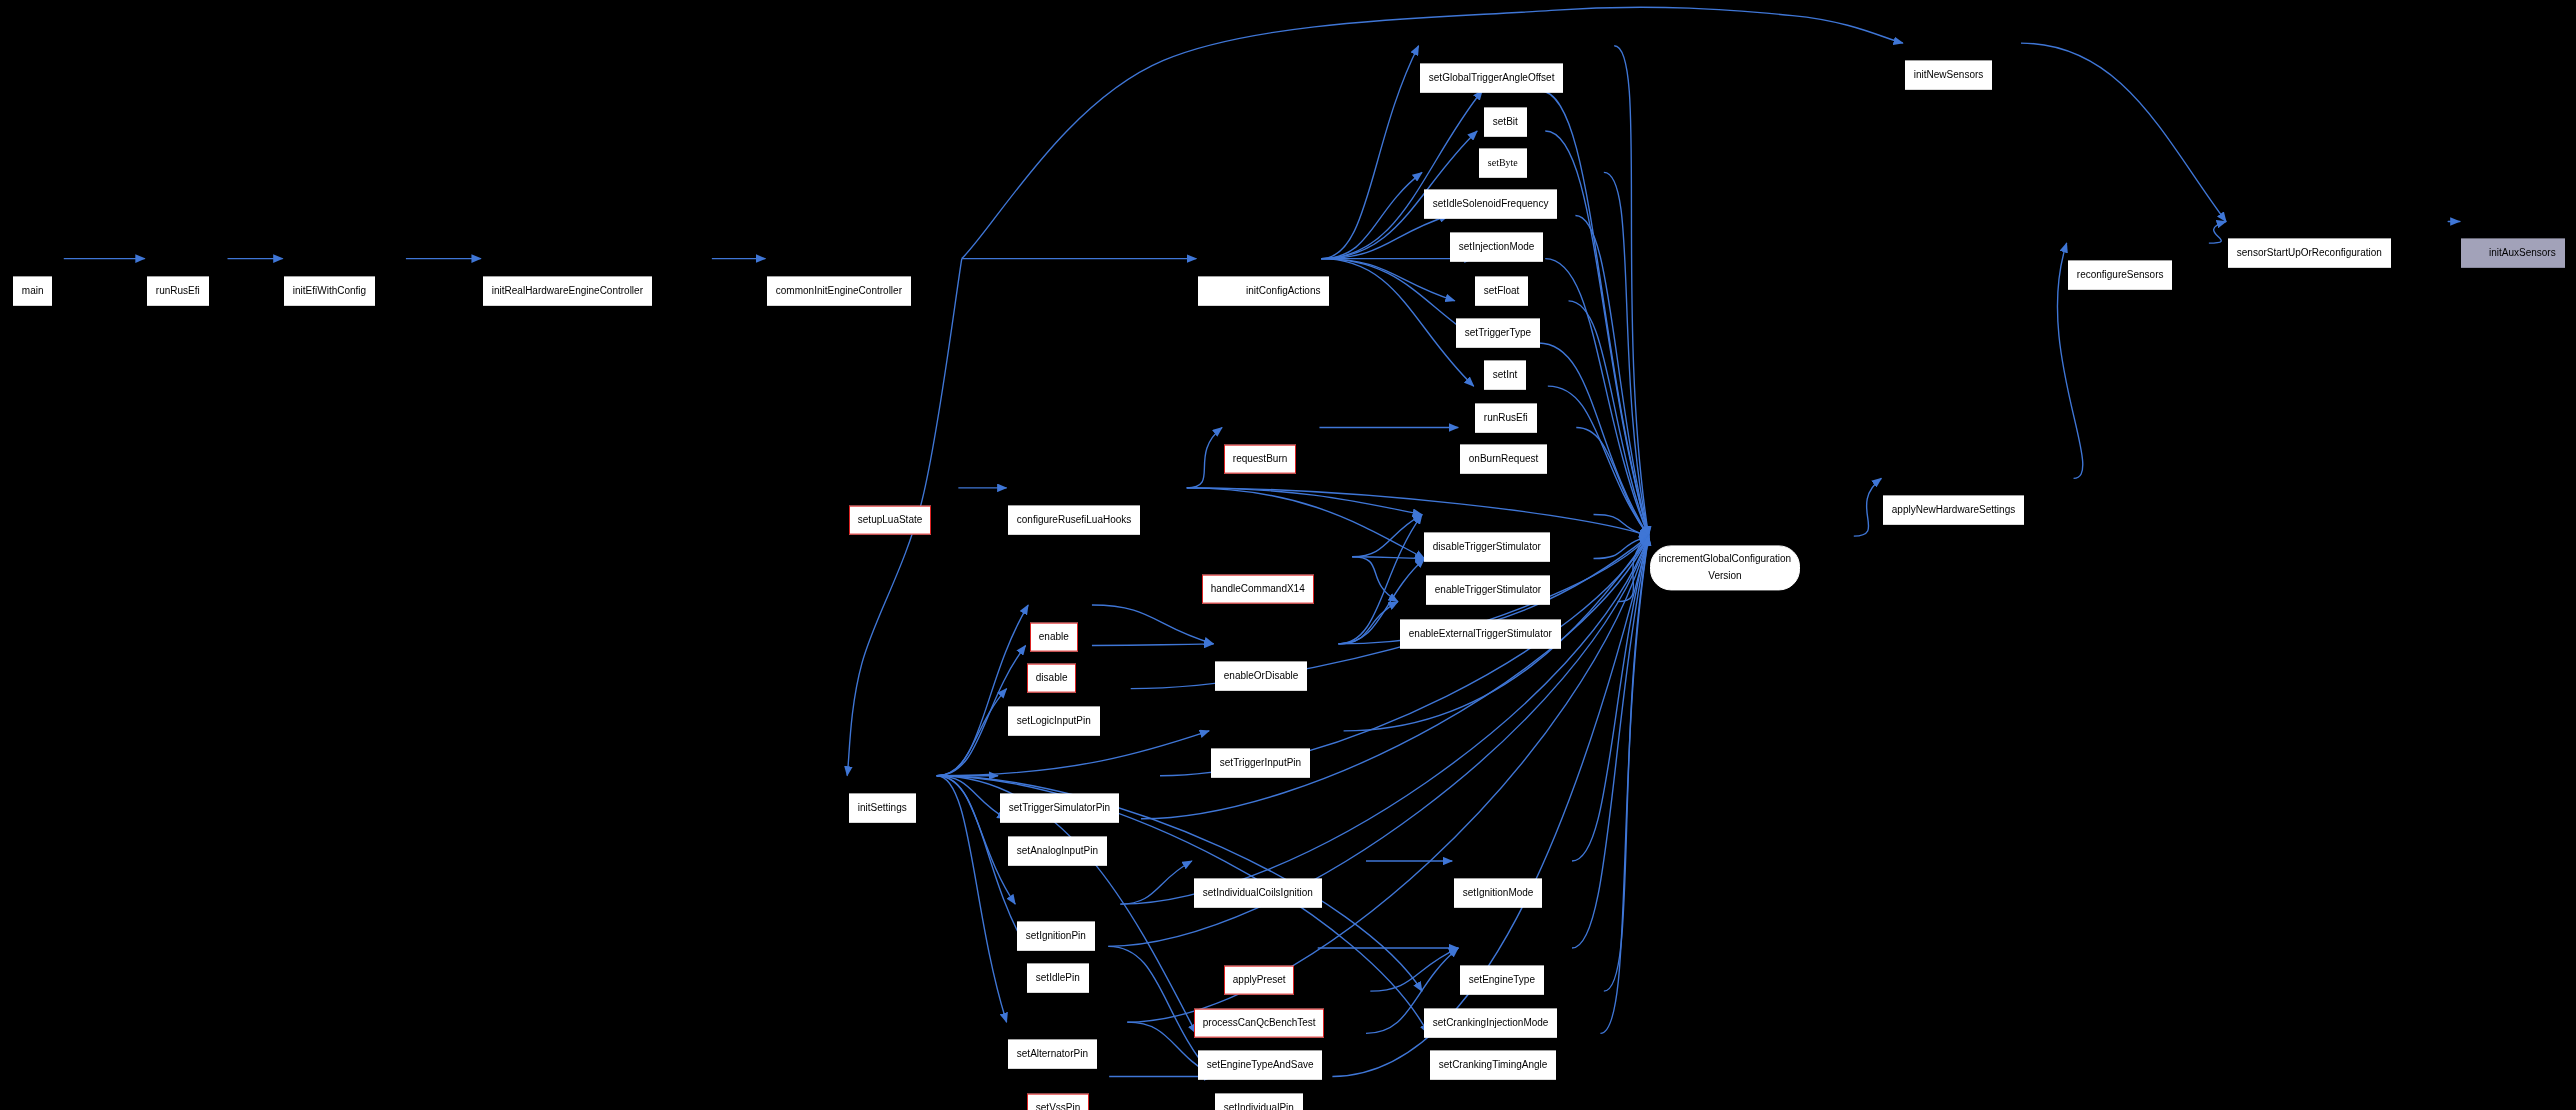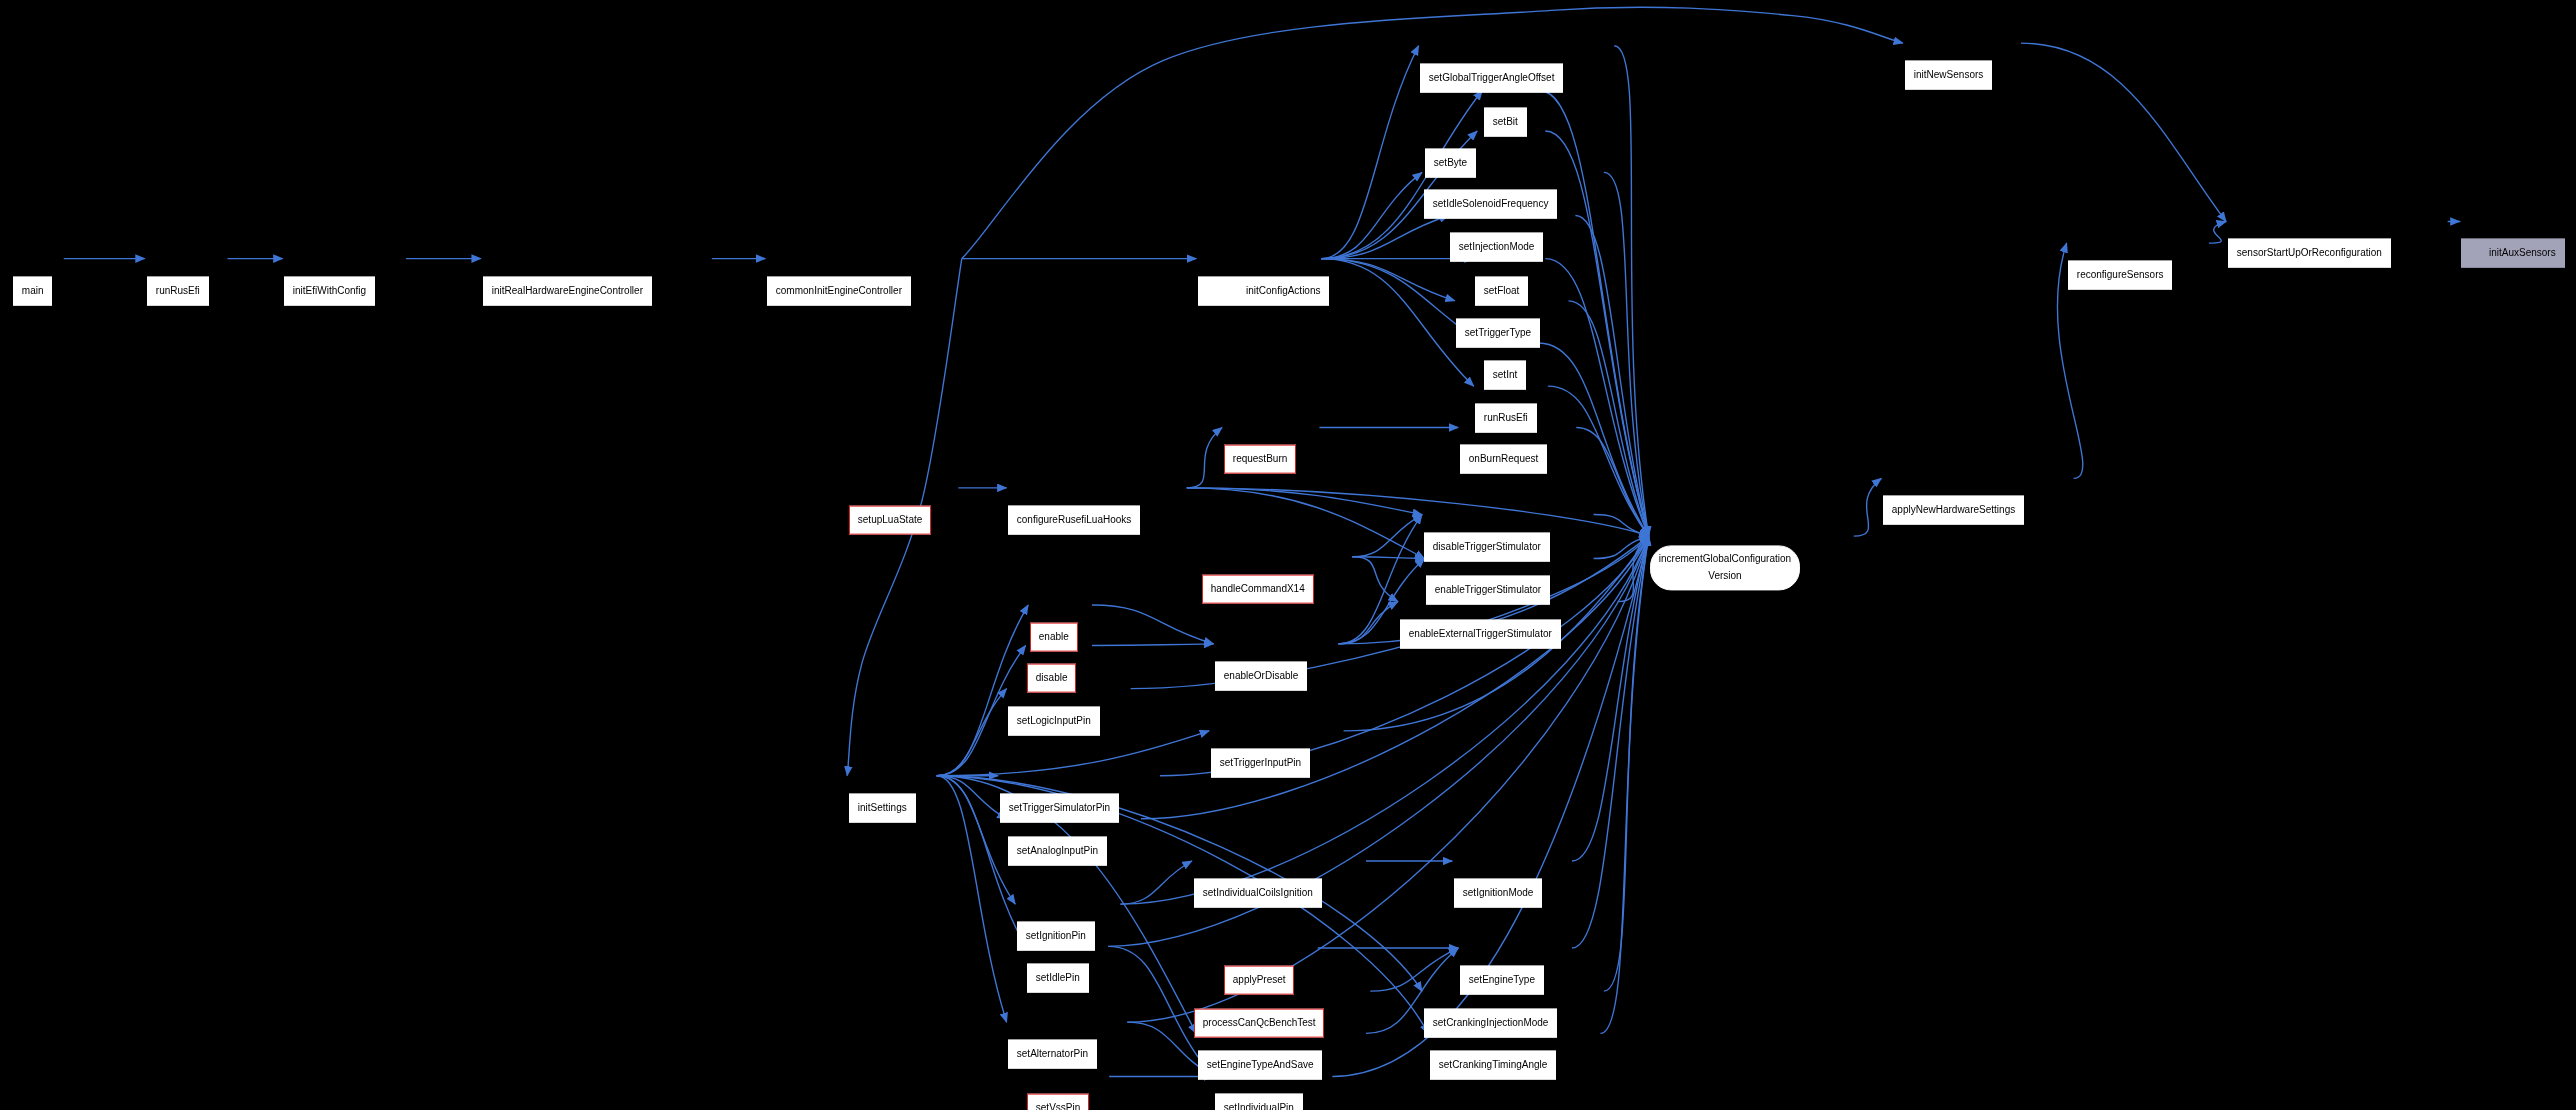--- a/index.html
+++ b/index.html
@@ -140,21 +140,21 @@
     </svg>
 
 <div class="node" style="left: 13px; top: 259px;">main</div>
     <div class="node" style="left: 147px; top: 259px;">runRusEfi</div>
     <div class="node" style="left: 284px; top: 259px;">initEfiWithConfig</div>
     <div class="node" style="left: 483px; top: 259px;">initRealHardwareEngineController</div>
     <div class="node" style="left: 767px; top: 259px;">commonInitEngineController</div>
     <div class="node" style="left: 1198px; top: 259px; padding-left: 47px;">initConfigActions</div>
     <div class="node" style="left: 1420px; top: 46px;">setGlobalTriggerAngleOffset</div>
     <div class="node" style="left: 1484px; top: 90px;">setBit</div>
-    <div class="node" style="left: 1425px; top: 131px;">setByte</div>
+    <div class="node" style="left: 1479px; top: 131px; font-family: Liberation Serif, serif;">setByte</div>
     <div class="node" style="left: 1424px; top: 172px;">setIdleSolenoidFrequency</div>
     <div class="node" style="left: 1450px; top: 215px;">setInjectionMode</div>
     <div class="node" style="left: 1475px; top: 259px;">setFloat</div>
     <div class="node" style="left: 1456px; top: 301px;">setTriggerType</div>
     <div class="node" style="left: 1484px; top: 343px;">setInt</div>
     <div class="node" style="left: 1475px; top: 386px;">runRusEfi</div>
     <div class="node truncated" style="left: 1224px; top: 427px;">requestBurn</div>
     <div class="node" style="left: 1460px; top: 427px; text-align: center;">onBurnRequest</div>
     <div class="node truncated" style="left: 849px; top: 488px;">setupLuaState</div>
     <div class="node" style="left: 1008px; top: 488px;">configureRusefiLuaHooks</div>

